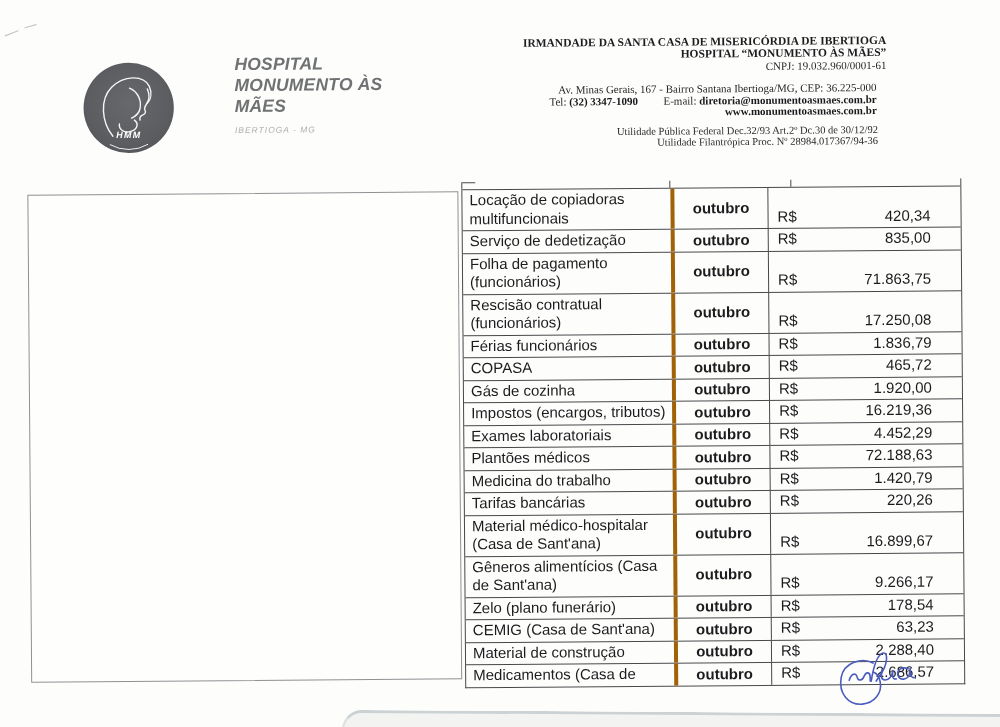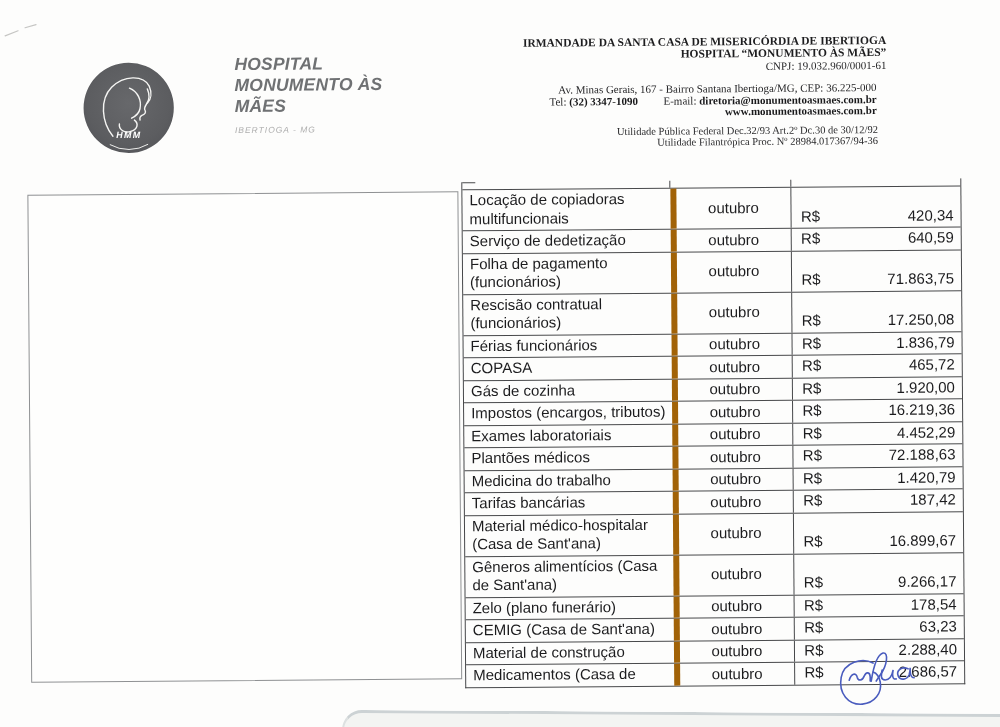--- a/index.html
+++ b/index.html
@@ -44,23 +44,23 @@
     border-bottom:1px solid #47484a;
     font-size:15px;color:#1c1c1e;box-sizing:border-box;}
   .t-cut{display:flex;height:7px;}
   .t-cut .cc1{width:208px;border-top:1px solid #47484a;border-top-width:0;}
   .t-cut .tick{position:absolute;left:0;top:0;width:13px;height:1px;background:#47484a;}
   .t-cut .cc2{width:121px;border-left:1px solid #47484a;}
   .t-cut .cc3{width:170px;border-left:1px solid #47484a;}
   .t-row{display:flex;border-top:1px solid #47484a;min-height:20.5px;}
   .c-desc{width:208px;padding:1px 4px 2px 7px;line-height:18.5px;
     display:flex;align-items:center;box-sizing:border-box;}
-  .c-month{width:121px;border-left:6px solid #a16207;display:flex;
+  .c-month{width:97px;border-left:4px solid #a16207;display:flex;
     align-items:center;justify-content:center;box-sizing:border-box;
-    line-height:18.5px;}
+    line-height:18.5px;font-weight:bold;}
   .c-value{width:170px;border-left:1px solid #47484a;display:flex;
     align-items:flex-end;justify-content:space-between;
     padding:1px 7px 2px 9px;box-sizing:border-box;line-height:18.5px;}
 
   
   .pencil{position:absolute;left:4px;top:14px;}
   .signature{position:absolute;left:830px;top:650px;}
   .page-edge{position:absolute;left:342px;top:712px;width:700px;height:40px;
     border-top:3px solid #ccd2d4;border-left:2px solid #dde1e1;
     border-top-left-radius:20px;background:#f3f4f2;
@@ -140,21 +140,21 @@
           <div class="c-value">
             <span>R$</span>
             <span>420,34</span>
           </div>
         </div>
         <div class="t-row">
           <div class="c-desc">Serviço de dedetização</div>
           <div class="c-month">outubro</div>
           <div class="c-value">
             <span>R$</span>
-            <span>640,59</span>
+            <span>835,00</span>
           </div>
         </div>
         <div class="t-row">
           <div class="c-desc">Folha de pagamento (funcionários)</div>
           <div class="c-month">outubro</div>
           <div class="c-value">
             <span>R$</span>
             <span>71.863,75</span>
           </div>
         </div>
@@ -220,21 +220,21 @@
           <div class="c-value">
             <span>R$</span>
             <span>1.420,79</span>
           </div>
         </div>
         <div class="t-row">
           <div class="c-desc">Tarifas bancárias</div>
           <div class="c-month">outubro</div>
           <div class="c-value">
             <span>R$</span>
-            <span>187,42</span>
+            <span>220,26</span>
           </div>
         </div>
         <div class="t-row">
           <div class="c-desc">Material médico-hospitalar (Casa de Sant'ana)</div>
           <div class="c-month">outubro</div>
           <div class="c-value">
             <span>R$</span>
             <span>16.899,67</span>
           </div>
         </div>

